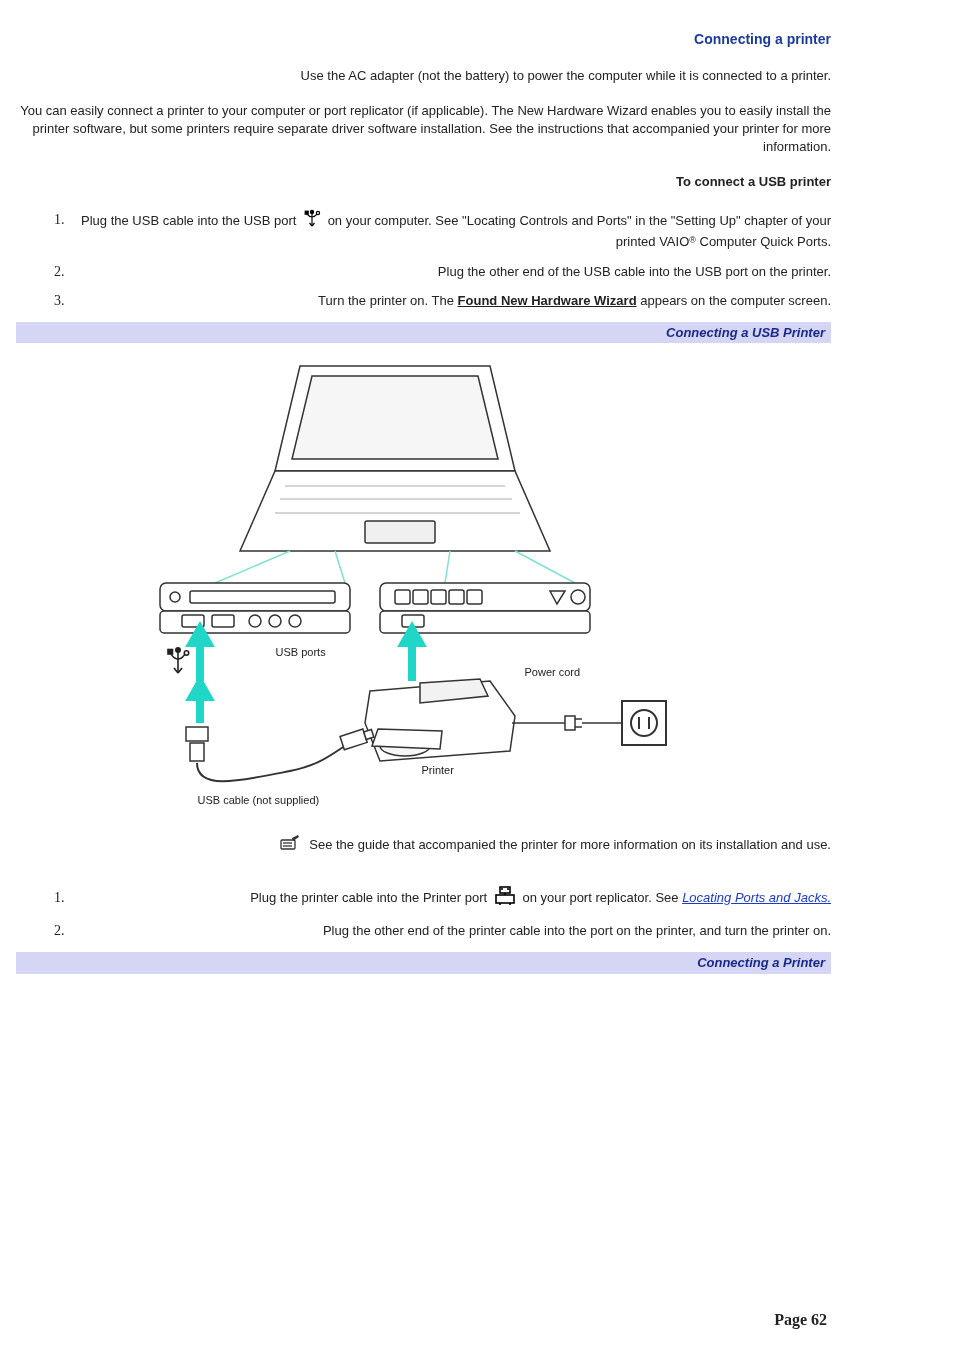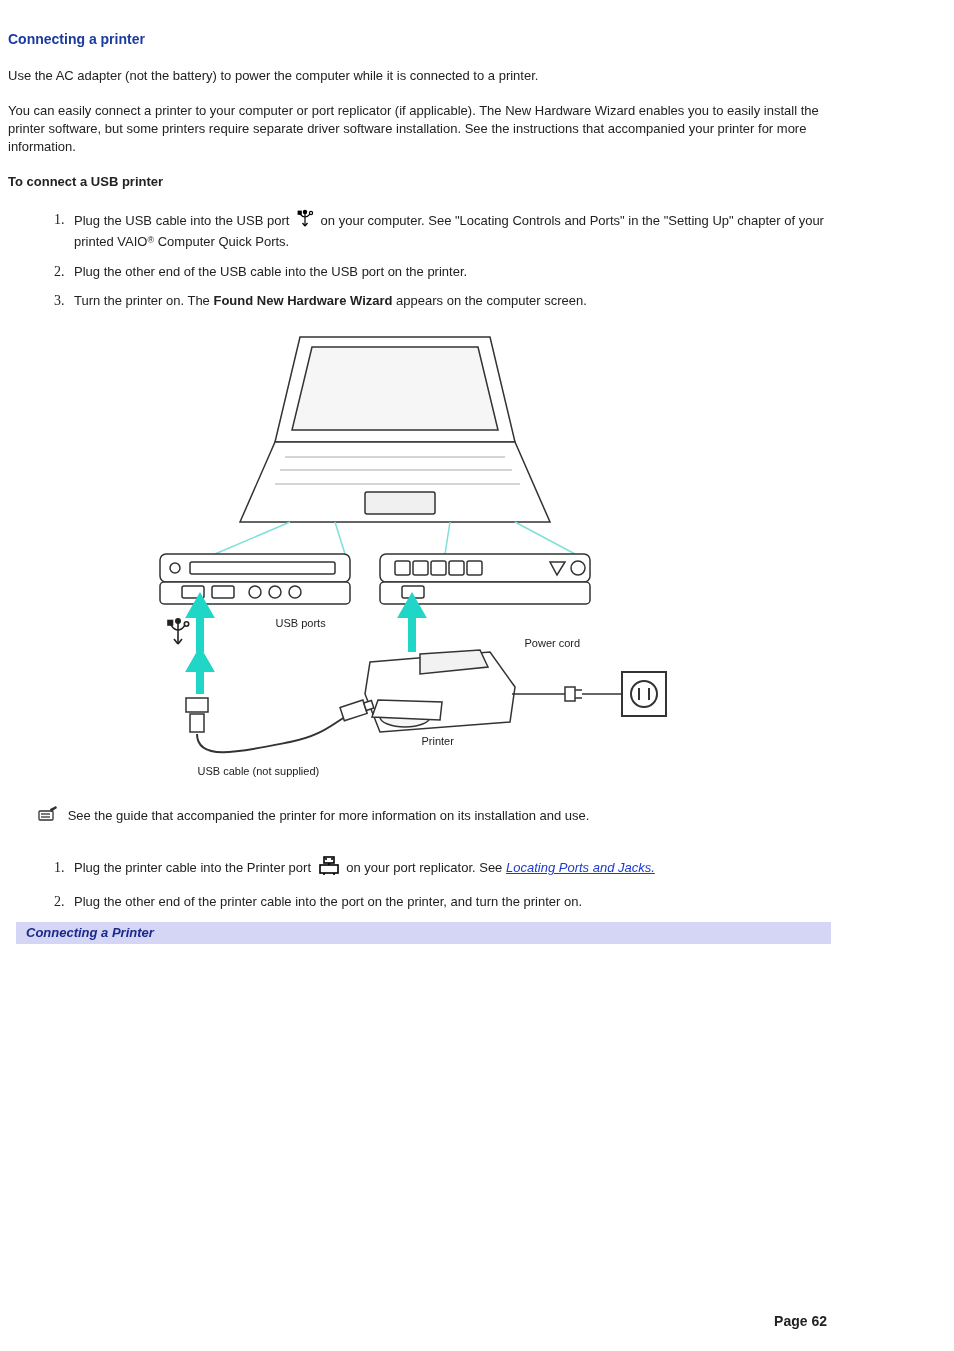--- a/index.html
+++ b/index.html
@@ -10,20 +10,21 @@
     font-size: 13px;
     color: #222222;
     line-height: 1.35;
   }
   .page {
     width: 843px;
     min-height: 1351px;
     box-sizing: border-box;
     padding: 30px 12px 20px 8px;
     position: relative;
+    text-align: right;
   }
   .heading {
     color: #1a3a9e;
     font-weight: bold;
     font-size: 14px;
     margin: 0 0 18px 0;
   }
   .para {
     margin: 0 0 18px 0;
   }
@@ -37,21 +38,21 @@
     padding: 0 0 0 34px;
   }
   ol.steps li {
     margin-bottom: 12px;
     padding-left: 6px;
   }
   ol.steps li::marker {
     font-family: "Times New Roman", serif;
     font-size: 14px;
   }
-  .bold { font-weight: bold; }
+  .bold { font-weight: bold; text-decoration: underline; }
   .reg-mark { font-size: 9px; vertical-align: text-top; }
   .inline-icon {
     display: inline-block;
     vertical-align: middle;
     margin: 0 3px;
   }
   .caption-bar {
     background: #d5d5f5;
     color: #1a2a8a;
     font-weight: bold;
@@ -85,21 +86,22 @@
   a.link {
     color: #1a3ad0;
     text-decoration: underline;
     font-style: italic;
   }
   .footer {
     position: absolute;
     bottom: 20px;
     right: 16px;
     font-weight: bold;
-    font-size: 14px;
+    font-size: 16px;
+    font-family: Liberation Serif, serif;
   }
 </style>
 </head>
 <body>
 
 <div class="page">
 
   <div class="heading">Connecting a printer</div>
 
   <p class="para">Use the AC adapter (not the battery) to power the computer while it is connected to a printer.</p>
@@ -124,20 +126,21 @@
         </svg>
       </span>
       <span> on your computer. See "Locating Controls and Ports" in the "Setting Up" chapter of your printed VAIO</span><span class="reg-mark">®</span><span> Computer Quick Ports.</span>
     </li>
     <li>Plug the other end of the USB cable into the USB port on the printer.</li>
     <li>
       <span>Turn the printer on. The </span><span class="bold">Found New Hardware Wizard</span><span> appears on the computer screen.</span>
     </li>
   </ol>
 
+  <div class="caption-bar">Connecting a USB Printer</div>
 
   <div class="figure-area">
     <svg width="600" height="460" viewBox="0 0 600 460">
 
       <g stroke="#333" stroke-width="1.5" fill="#fff">
         <path d="M180 15 L370 15 L395 120 L155 120 Z"></path>
         <path d="M192 25 L358 25 L378 108 L172 108 Z" fill="#f6f6f6"></path>
         <path d="M155 120 L395 120 L430 200 L120 200 Z"></path>
 
         <g stroke="#888" stroke-width="0.7">

